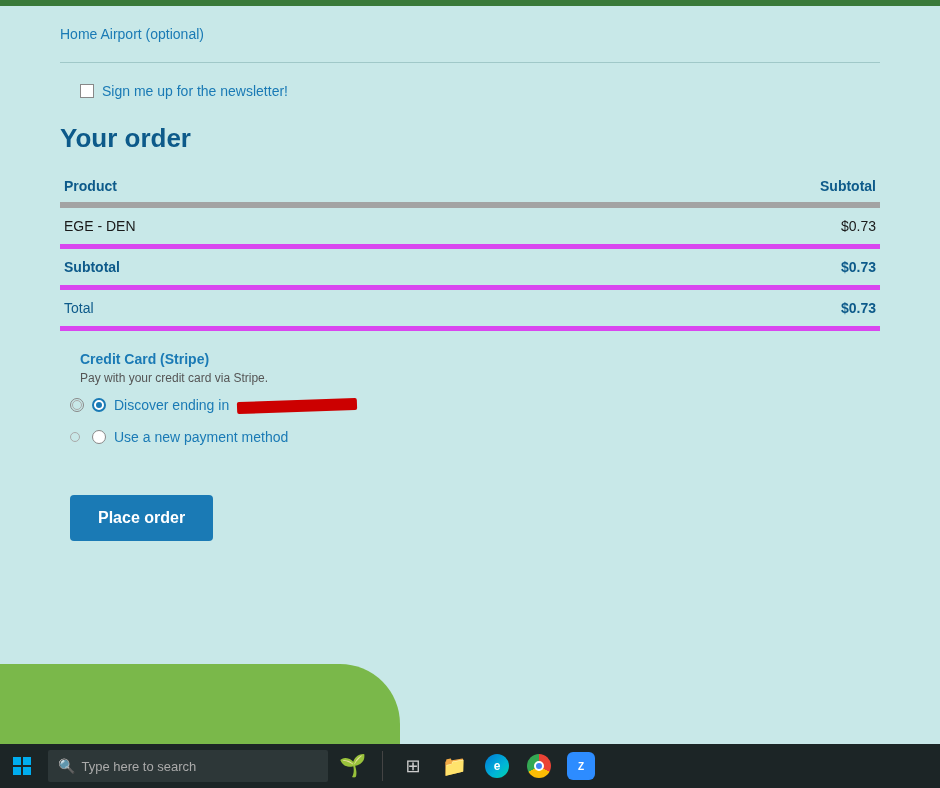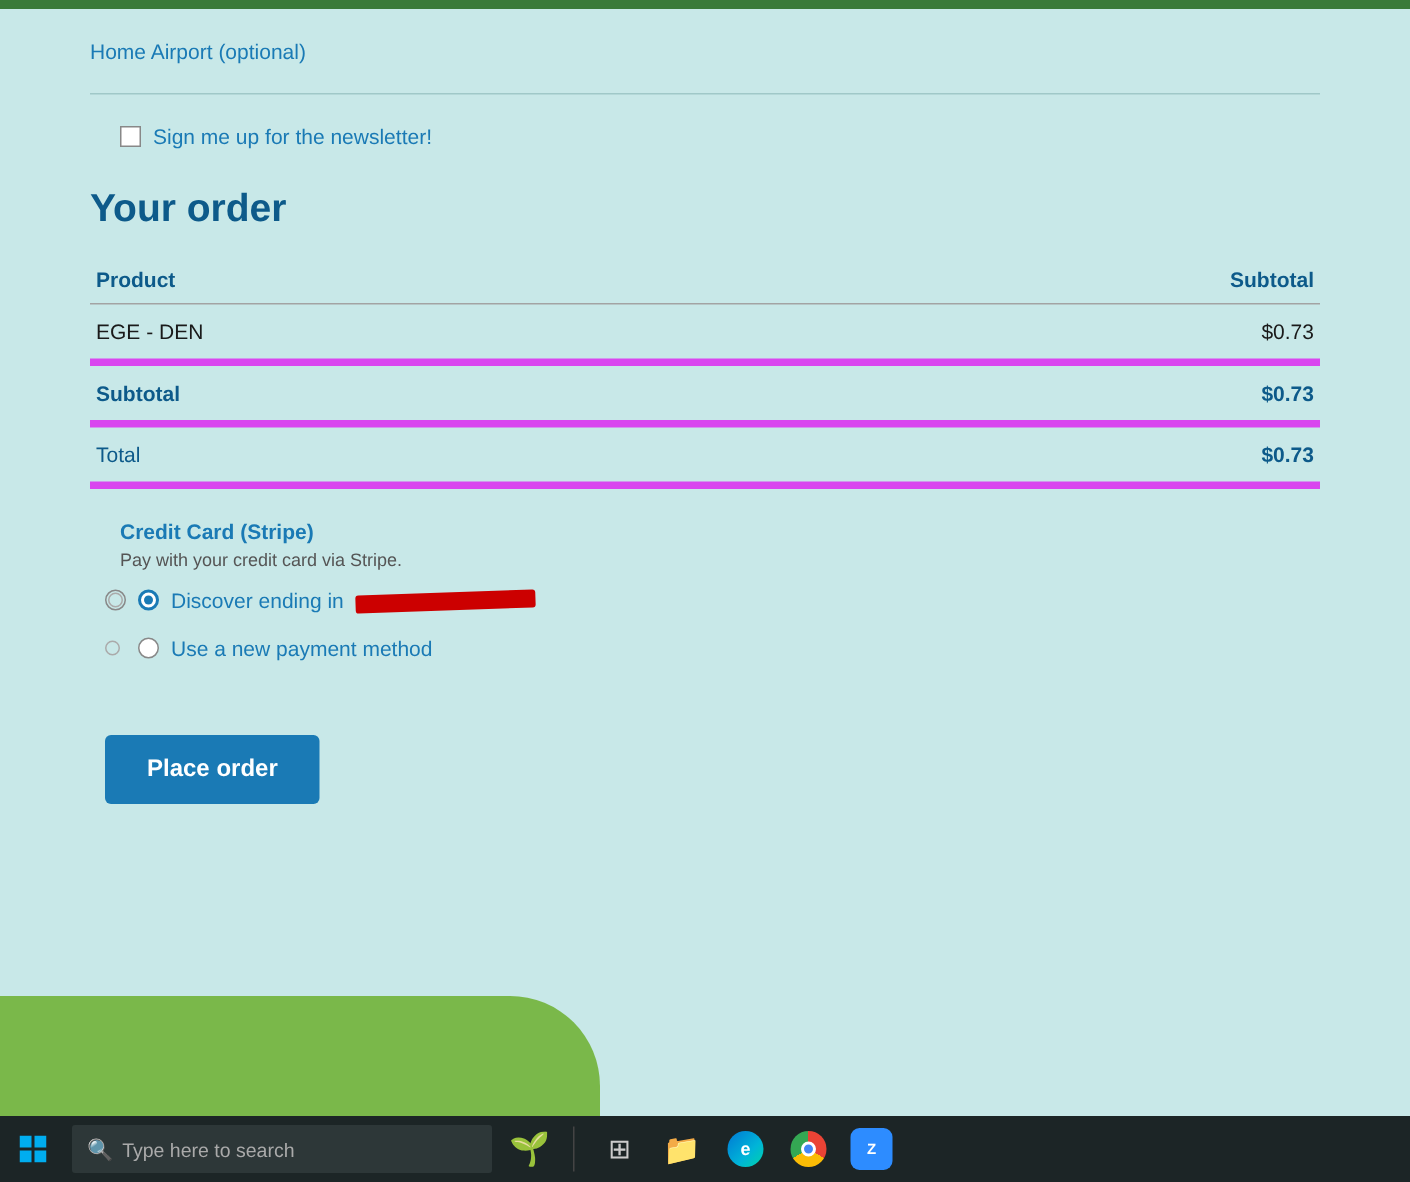--- a/index.html
+++ b/index.html
@@ -70,21 +70,21 @@
       border-collapse: collapse;
       margin-bottom: 20px;
     }
 
     .order-table th {
       color: #0d5a8a;
       font-size: 14px;
       font-weight: bold;
       text-align: left;
       padding: 8px 4px;
-      border-bottom: 1px solid #a3a3a3;
+      border-bottom: 6px solid #a3a3a3;
     }
 
     .order-table th.right {
       text-align: right;
     }
 
     .order-table td {
       color: #1a1a1a;
       font-size: 14px;
       padding: 10px 4px;

